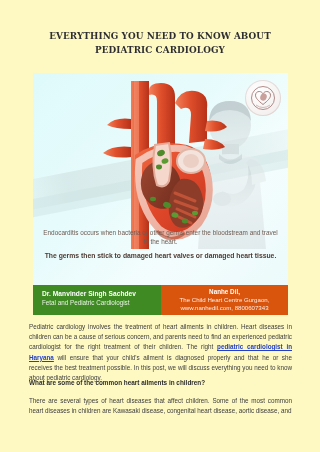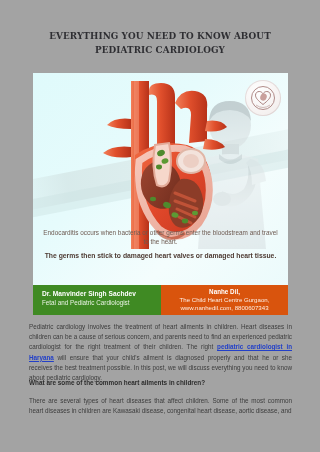--- a/index.html
+++ b/index.html
@@ -13,21 +13,21 @@
     font-family: "Liberation Sans", sans-serif;
     overflow: hidden;
     position: relative;
   }
 
   .page {
     position: absolute;
     left: 0; top: 0;
     width: 320px;
     height: 452px;
-    background: #a3a3a3;
+    background: #fef9c3;
   }
 
   
   .doc-title {
     position: absolute;
     left: 28px;
     top: 29px;
     width: 264px;
     text-align: center;
     font-family: "DejaVu Serif", serif;

